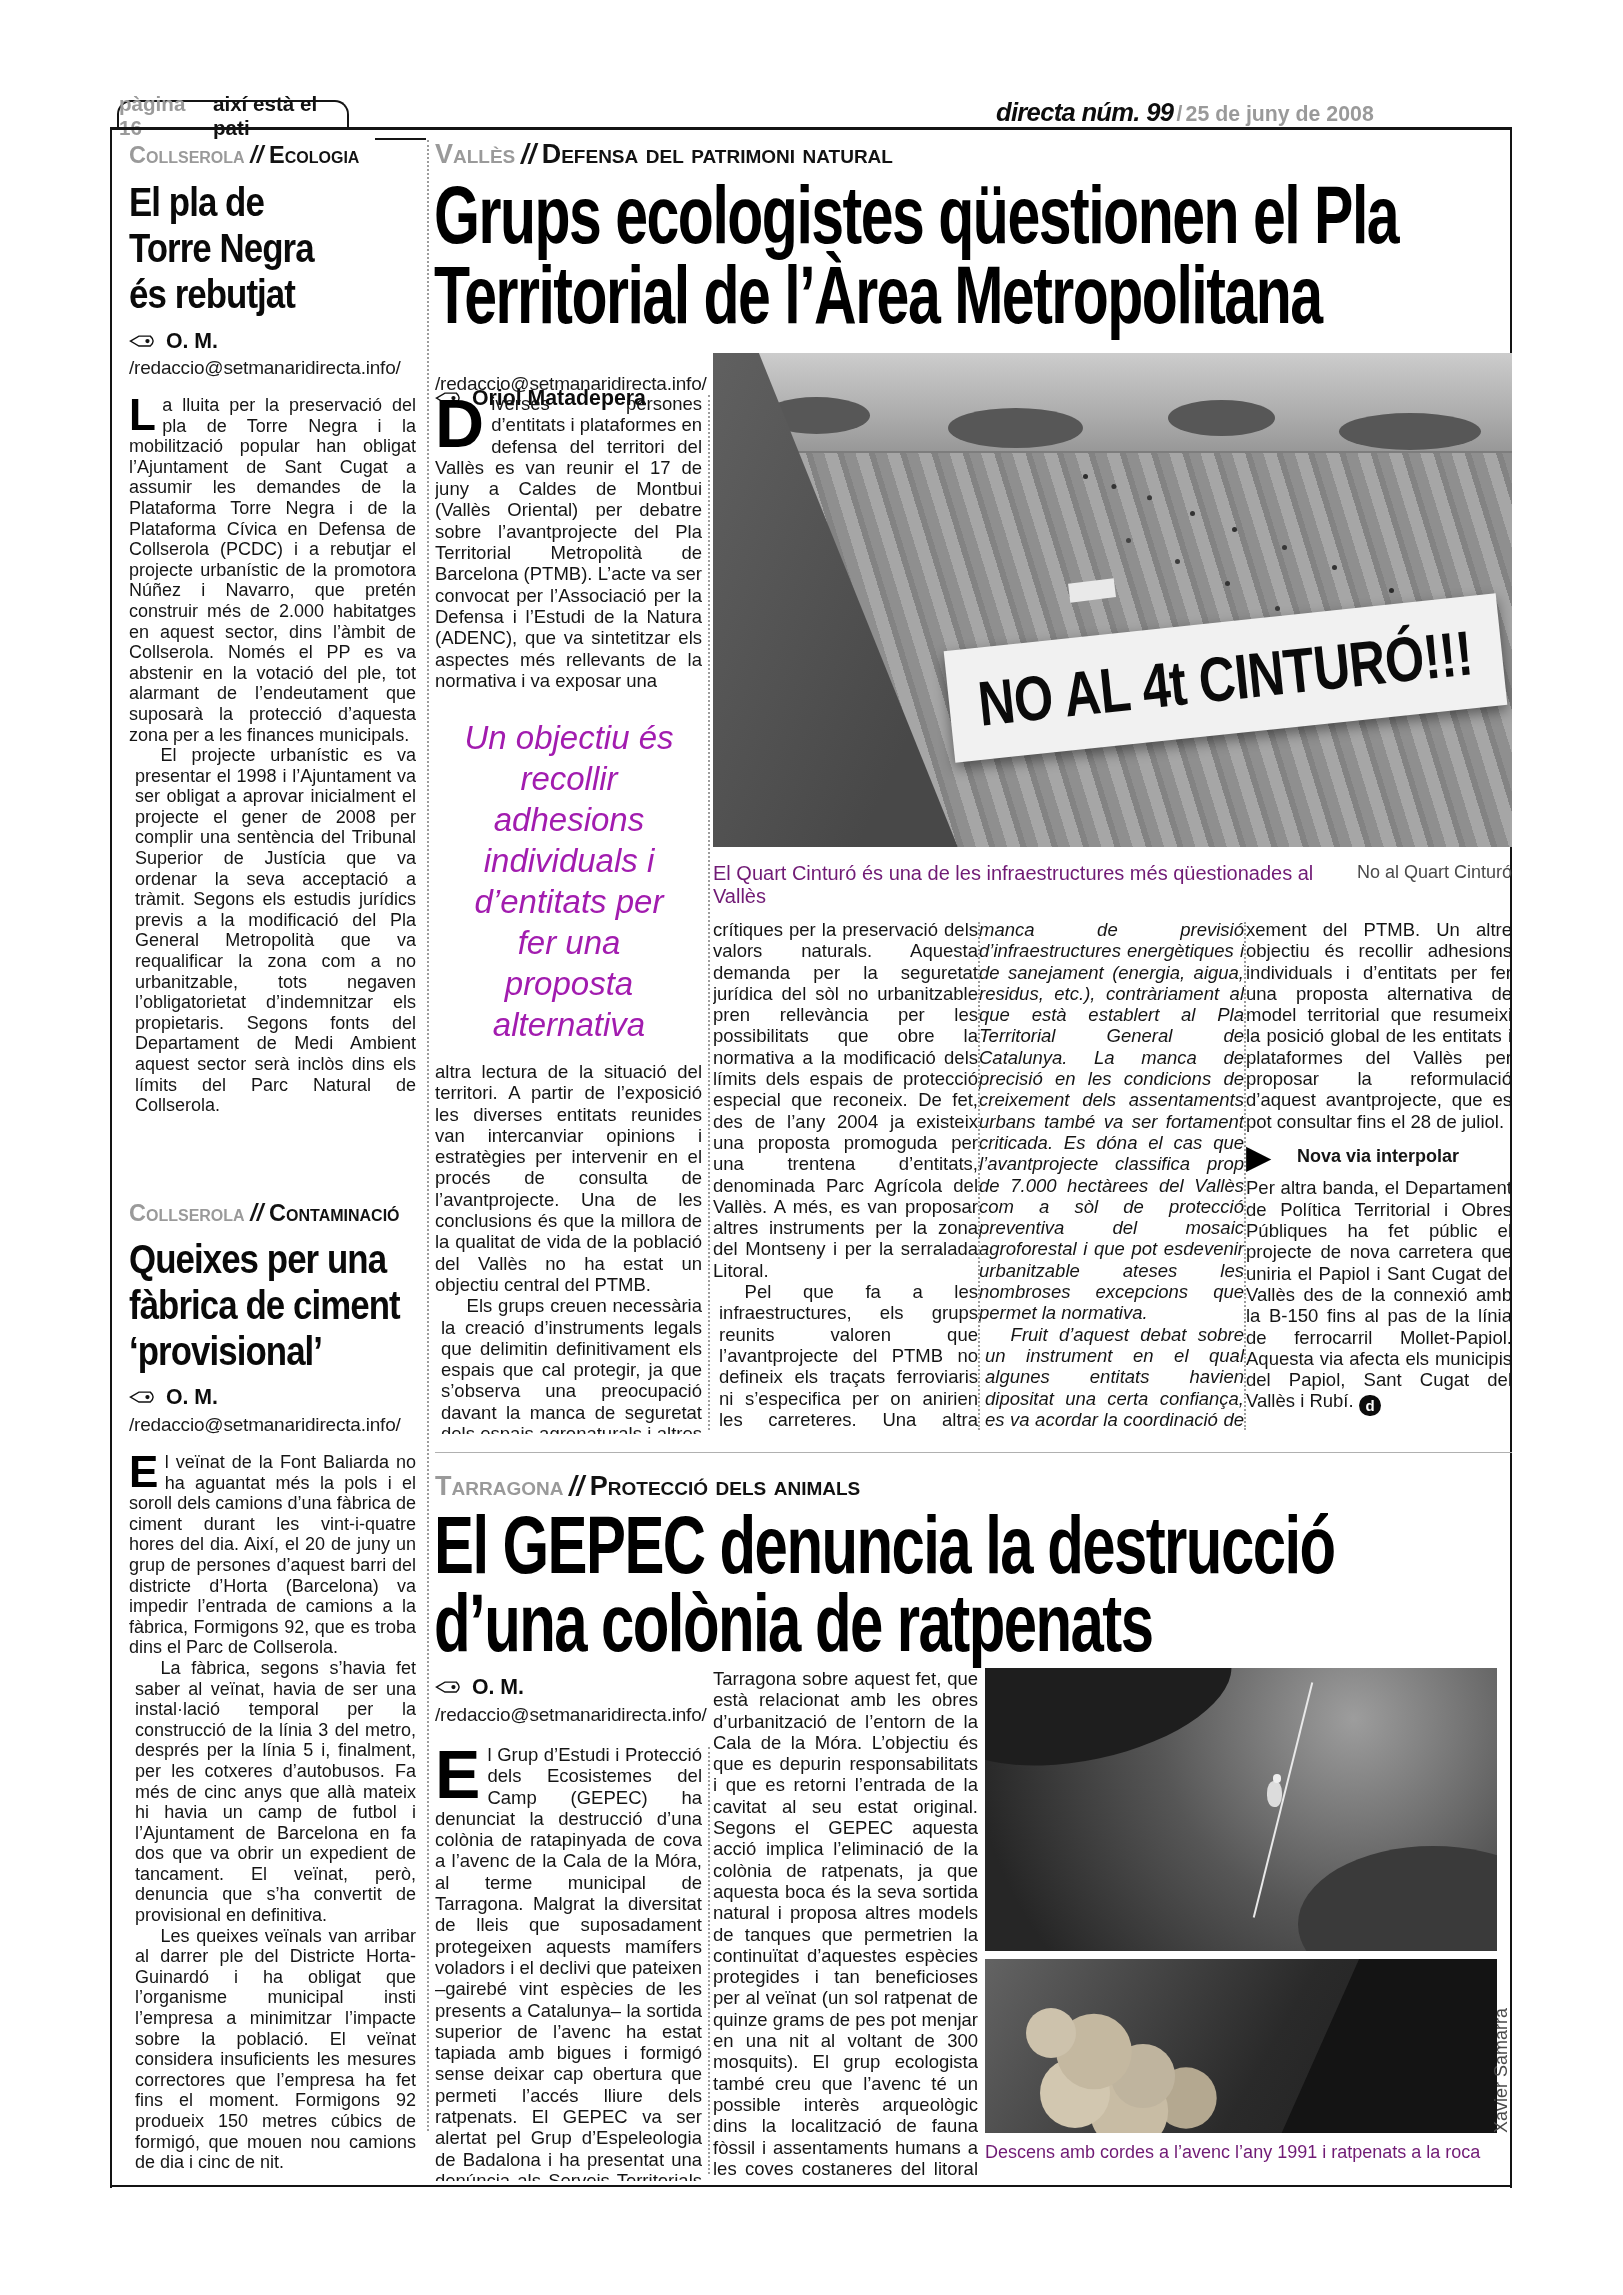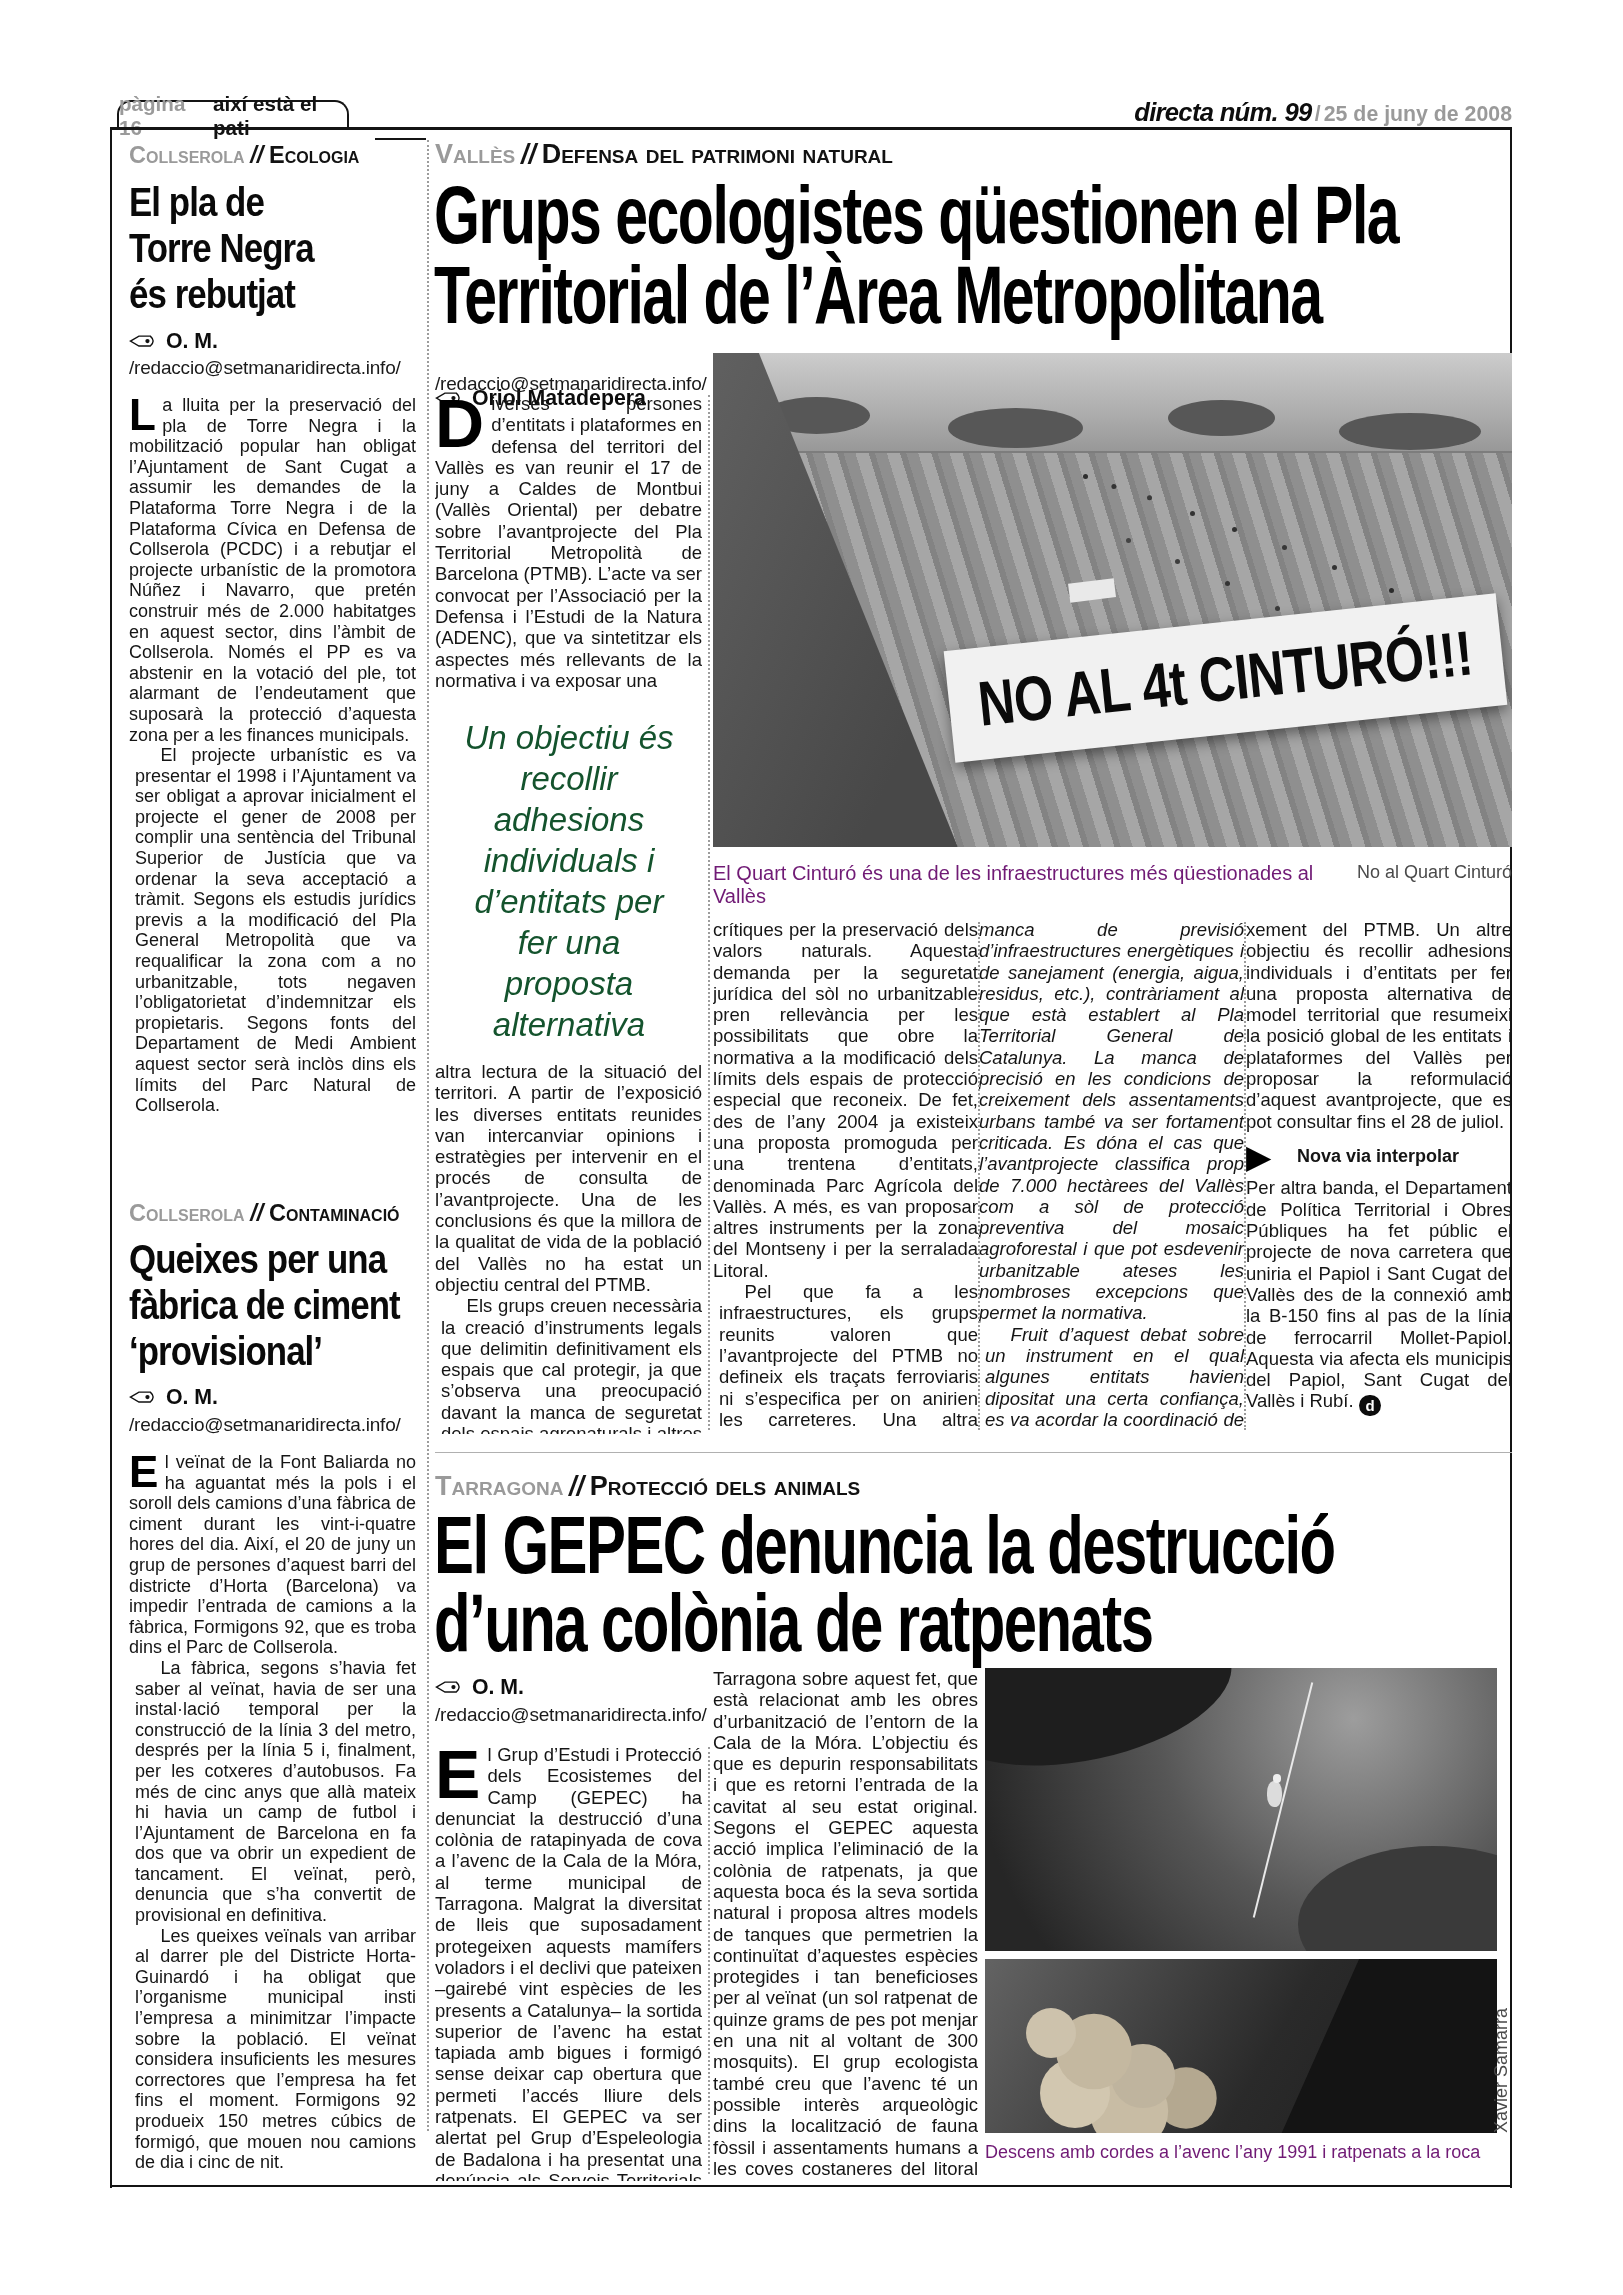--- a/index.html
+++ b/index.html
@@ -8,21 +8,21 @@
   .abs{position:absolute;}
   .rule{background:#141414;}
   .gray-rule{background:#b0b0b0;}
   .dotted-v{width:0;border-left:2.1px dotted #9c9c9c;}
 
   
   .tab{border:2.1px solid #141414;border-bottom:none;border-radius:14.2px 14.2px 0 0;
        display:flex;align-items:center;justify-content:center;gap:7.1px;
        font-weight:bold;font-size:20.6px;}
   .tab .pg{color:#9a9a9a;}
-  .hdr-right{text-align:right;font-weight:bold;}
+  .hdr-right{font-weight:bold;}
   .masthead{font-style:italic;font-size:25.6px;color:#0d0d0d;letter-spacing:-0.7px;}
   .hdr-date{color:#9a9a9a;font-size:21.3px;}
 
   
   .kicker{font-variant:small-caps;font-weight:bold;white-space:nowrap;}
   .kicker .loc{color:#9a9a9a;}
   .kicker .sep{color:#141414;font-style:italic;padding:0 5.7px;}
   .kicker-small{font-size:23.5px;}
   .kicker-large{font-size:27px;}
 
@@ -39,21 +39,21 @@
   .email{font-size:19px;letter-spacing:-0.2px;color:#1a1a1a;}
 
   
   .body-text{font-size:18.5px;line-height:21.3px;text-align:justify;color:#151515;overflow:hidden;}
   .body-text p{margin:0;}
   .body-text p.ind{text-indent:25.6px;margin-left:6px;}
   .left-body{font-size:18px;line-height:20.6px;}
   .cap2{float:left;font-weight:bold;font-size:44px;line-height:36px;padding:2.1px 6.4px 0 0;color:#000;}
   .cap3{float:left;font-weight:bold;font-size:68px;line-height:54px;padding:2.8px 7.1px 0 0;color:#000;}
 
-  .pullquote{font-style:italic;color:#14532d;font-size:33px;line-height:41px;text-align:center;}
+  .pullquote{font-style:italic;color:#a21caf;font-size:33px;line-height:41px;text-align:center;}
 
   .caption{font-weight:normal;color:#701a75;}
   .credit{color:#4a4a4a;font-size:18px;}
 
   .subhead-row{display:flex;align-items:center;gap:25.6px;margin:11.4px 0 7.1px 0;text-indent:0;}
   .tri{font-size:33px;line-height:27px;color:#000;}
   .subhead{font-weight:bold;font-size:18px;}
 
   .endmark{display:inline-block;width:21.3px;height:21.3px;border-radius:50%;background:#0c0c0c;
        color:#fff;font-weight:bold;font-size:15px;line-height:21.3px;text-align:center;

